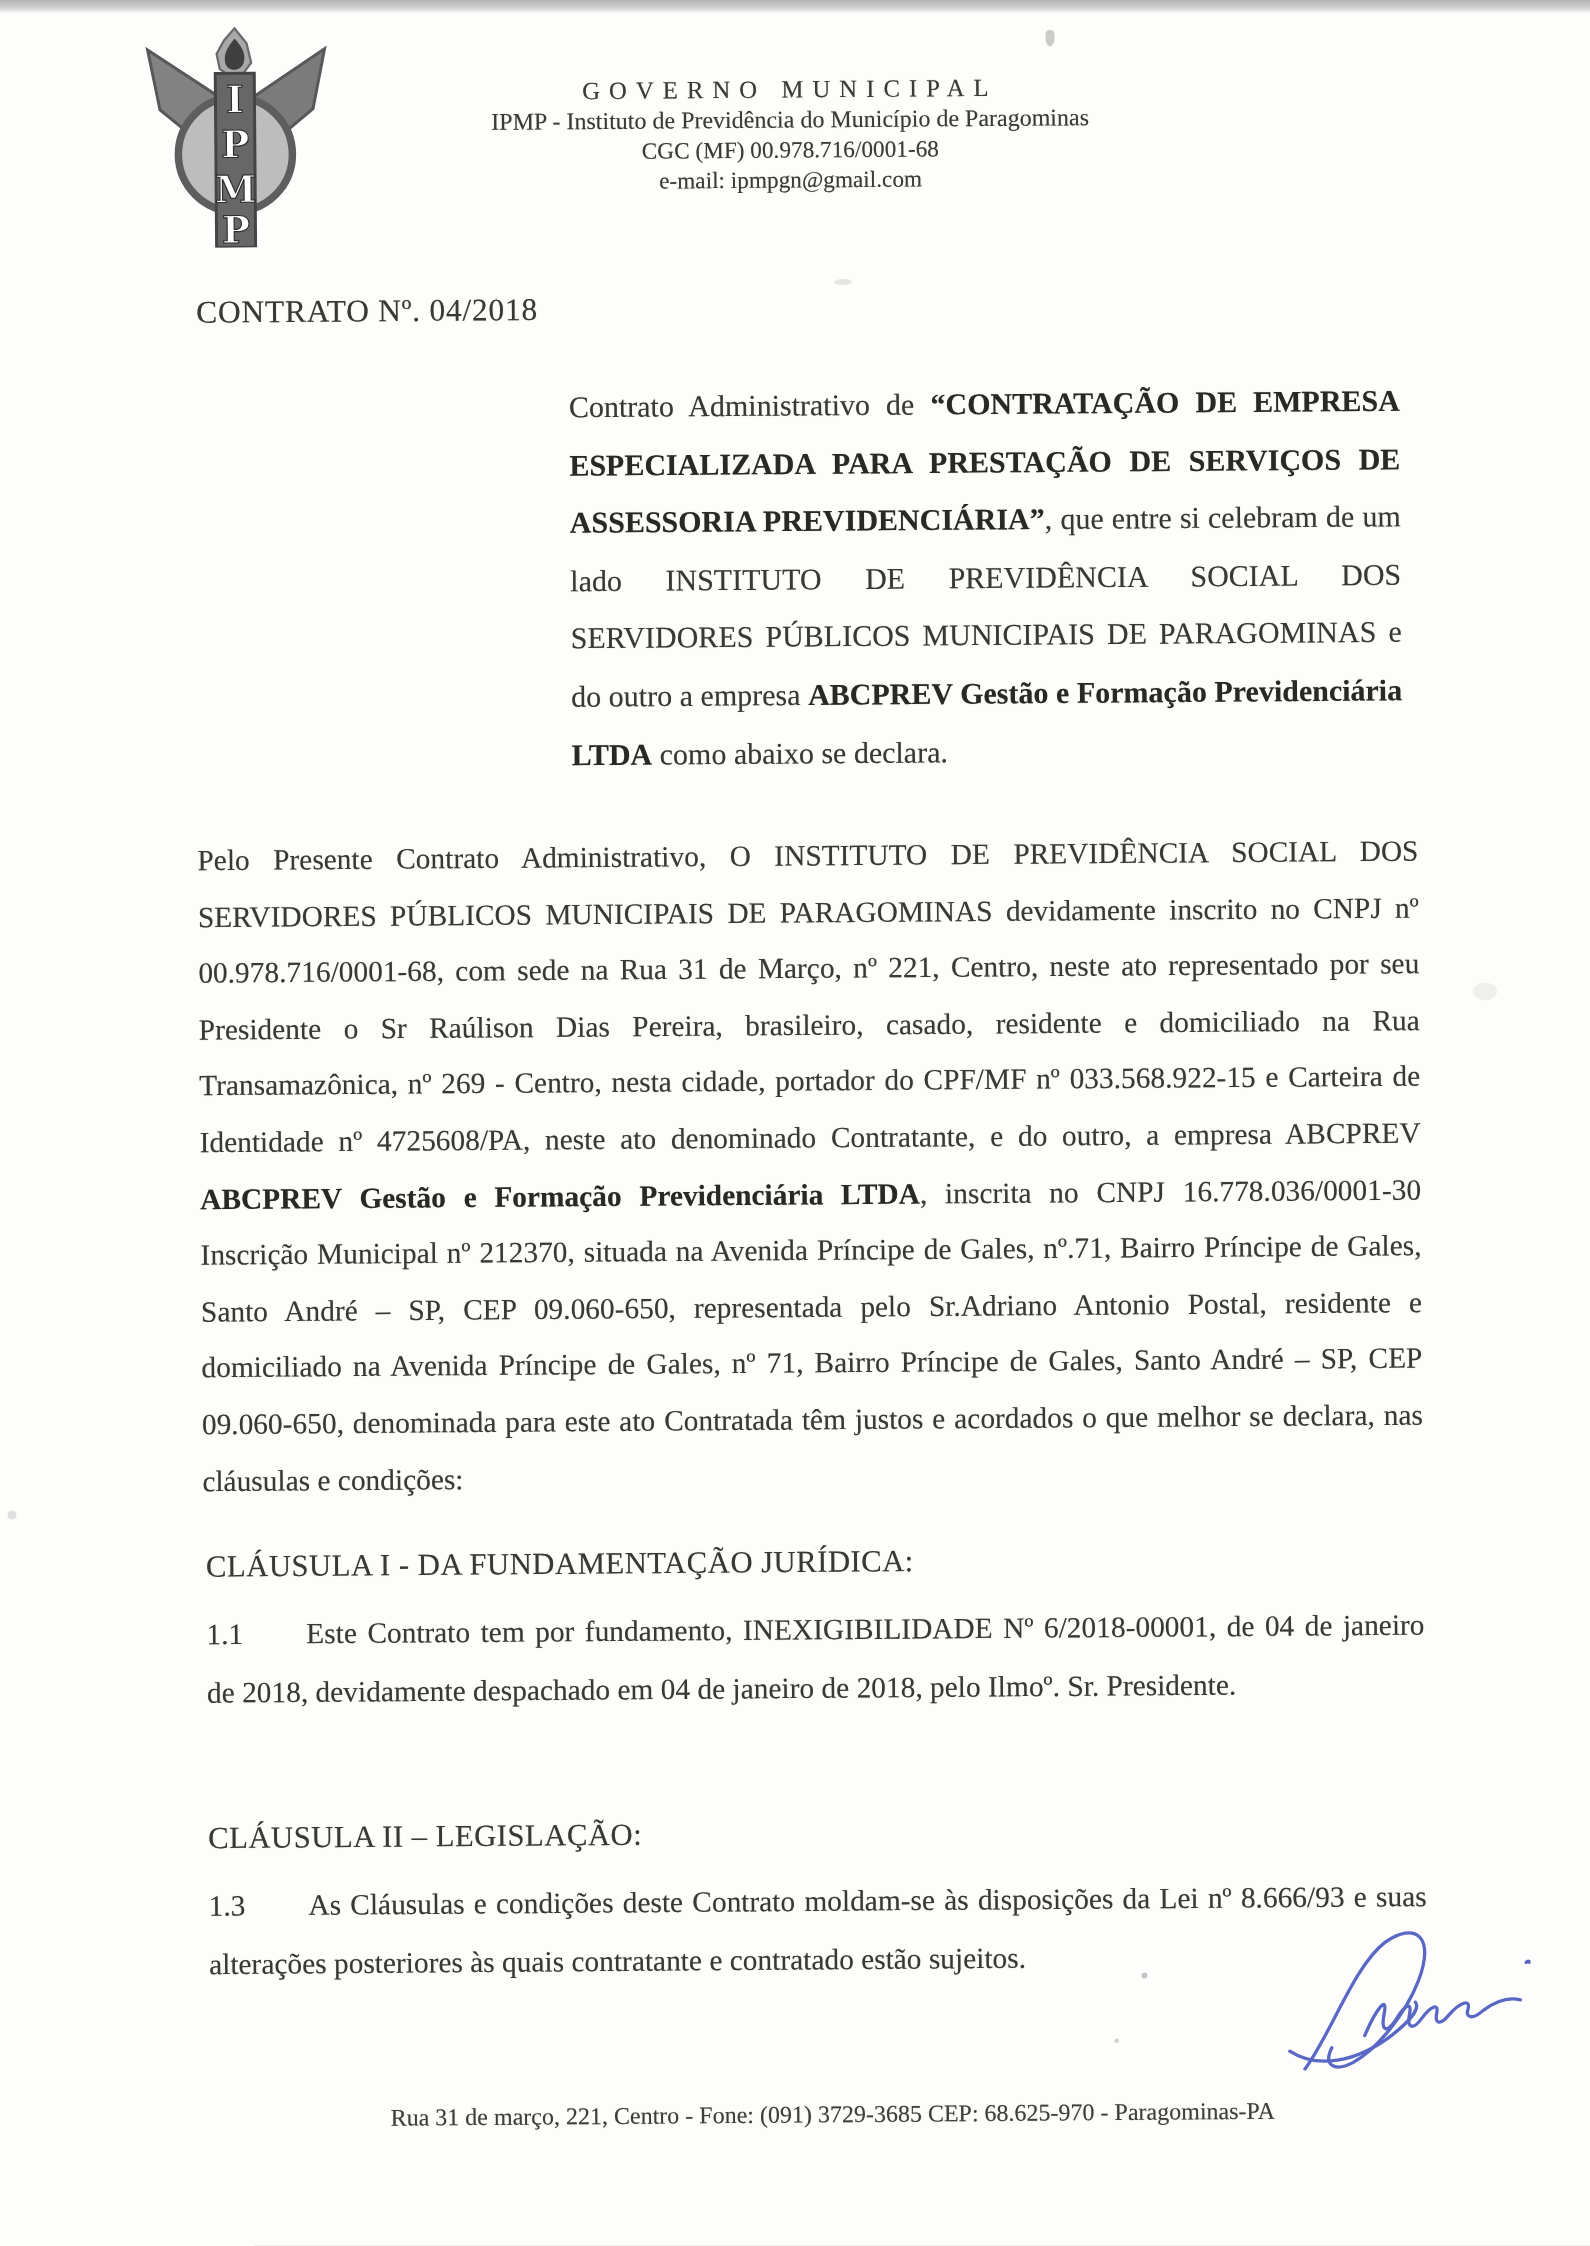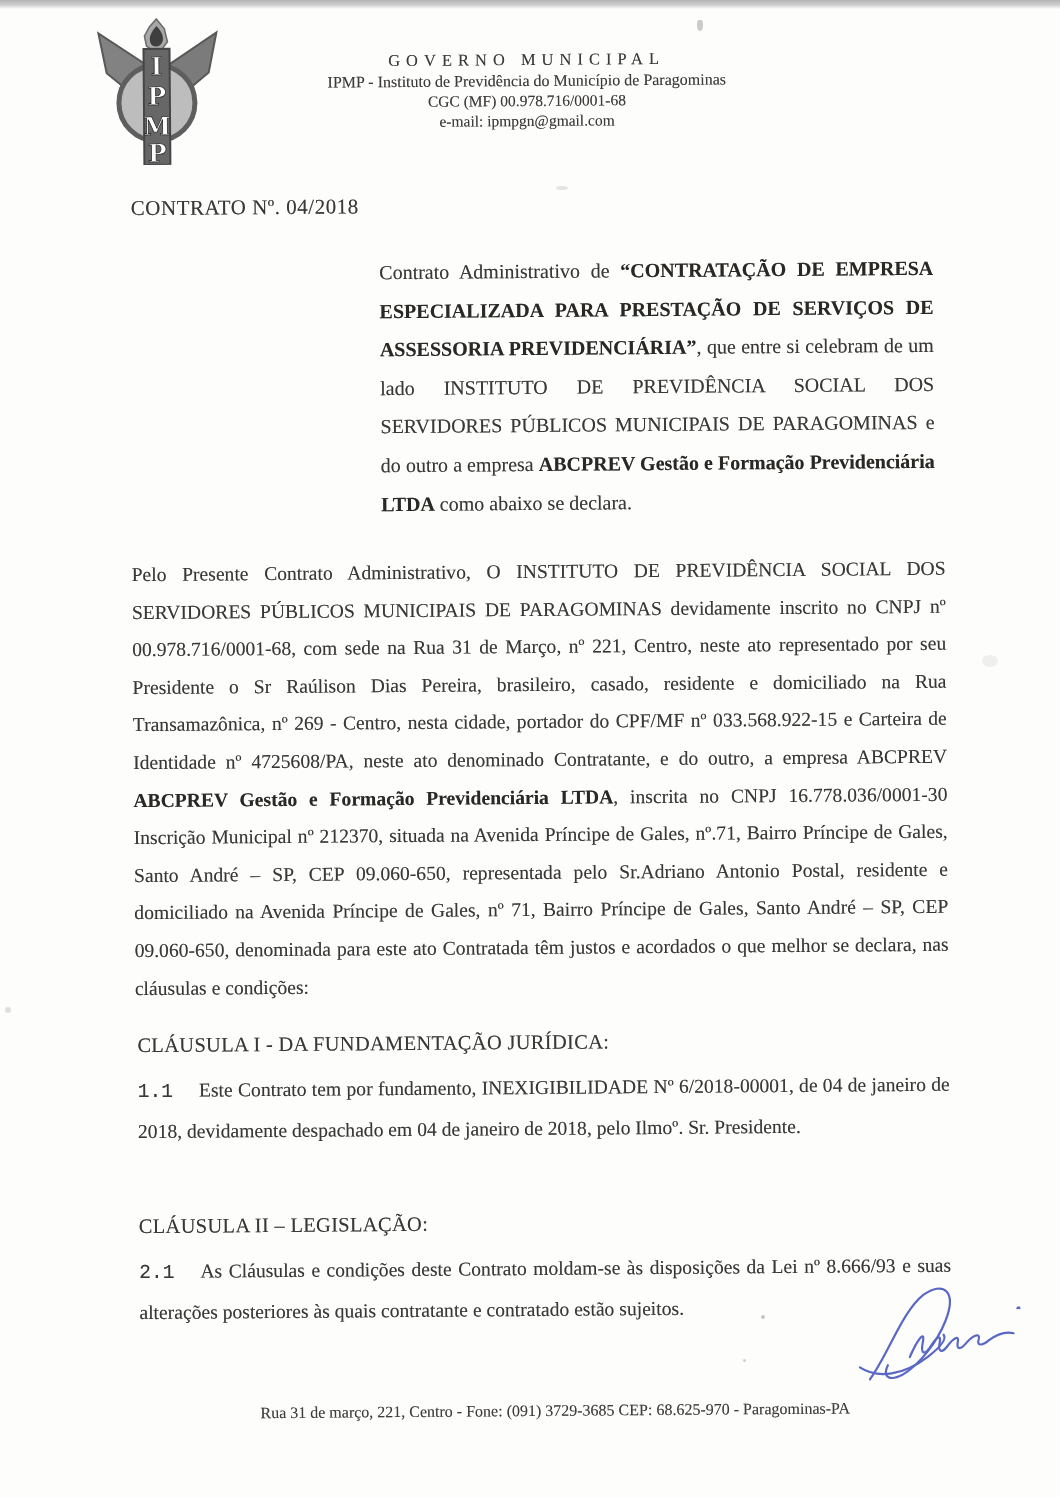--- a/index.html
+++ b/index.html
@@ -48,21 +48,21 @@
   .preamble{
     position:absolute; left:133px; top:553px; width:814px;
     font-size:19.6px; line-height:37.6px; text-align:justify;
   }
 
   .clause-heading{ position:absolute; left:135px; font-size:20.5px; letter-spacing:0.3px; }
   .clause-item{
     position:absolute; left:135px; width:812px; margin:0;
     font-size:19.6px; line-height:39px; text-align:justify;
   }
-  .clause-num{ margin-right:26px;font-family:Liberation Mono, monospace; }
+  .clause-num{ margin-right:42px; }
   .h1pos{ top:1031px; } .i1pos{ top:1068px; }
   .h2pos{ top:1212px; } .i2pos{ top:1249px; }
 
   .signature{ position:absolute; left:843px; top:1280px; width:208px; height:118px; }
 
   .footer{
     position:absolute; left:140px; top:1402px; width:820px;
     text-align:center; font-size:16px; color:#403e3a;
   }
 
@@ -111,21 +111,21 @@
     <div class="contract-number soft">CONTRATO Nº. 04/2018</div>
 
     <div class="recital soft"><span>Contrato Administrativo de </span><span class="b">“CONTRATAÇÃO DE EMPRESA ESPECIALIZADA PARA PRESTAÇÃO DE SERVIÇOS DE ASSESSORIA PREVIDENCIÁRIA”</span><span>, que entre si celebram de um lado INSTITUTO DE PREVIDÊNCIA SOCIAL DOS SERVIDORES PÚBLICOS MUNICIPAIS DE PARAGOMINAS e do outro a empresa </span><span class="b">ABCPREV Gestão e Formação Previdenciária LTDA</span><span> como abaixo se declara.</span></div>
 
     <div class="preamble soft"><span>Pelo Presente Contrato Administrativo, O INSTITUTO DE PREVIDÊNCIA SOCIAL DOS SERVIDORES PÚBLICOS MUNICIPAIS DE PARAGOMINAS devidamente inscrito no CNPJ nº 00.978.716/0001-68, com sede na Rua 31 de Março, nº 221, Centro, neste ato representado por seu Presidente o Sr Raúlison Dias Pereira, brasileiro, casado, residente e domiciliado na Rua Transamazônica, nº 269 - Centro, nesta cidade, portador do CPF/MF nº 033.568.922-15 e Carteira de Identidade nº 4725608/PA, neste ato denominado Contratante, e do outro, a empresa ABCPREV </span><span class="b">ABCPREV Gestão e Formação Previdenciária LTDA</span><span>, inscrita no CNPJ 16.778.036/0001-30 Inscrição Municipal nº 212370, situada na Avenida Príncipe de Gales, nº.71, Bairro Príncipe de Gales, Santo André – SP, CEP 09.060-650, representada pelo Sr.Adriano Antonio Postal, residente e domiciliado na Avenida Príncipe de Gales, nº 71, Bairro Príncipe de Gales, Santo André – SP, CEP 09.060-650, denominada para este ato Contratada têm justos e acordados o que melhor se declara, nas cláusulas e condições:</span></div>
 
     <div class="clause-heading h1pos soft">CLÁUSULA I - DA FUNDAMENTAÇÃO JURÍDICA:</div>
     <p class="clause-item i1pos soft"><span class="clause-num">1.1</span><span>Este Contrato tem por fundamento, INEXIGIBILIDADE Nº 6/2018-00001, de 04 de janeiro de 2018, devidamente despachado em 04 de janeiro de 2018, pelo Ilmoº. Sr. Presidente.</span></p>
 
     <div class="clause-heading h2pos soft">CLÁUSULA II – LEGISLAÇÃO:</div>
-    <p class="clause-item i2pos soft"><span class="clause-num">2.1</span><span>As Cláusulas e condições deste Contrato moldam-se às disposições da Lei nº 8.666/93 e suas alterações posteriores às quais contratante e contratado estão sujeitos.</span></p>
+    <p class="clause-item i2pos soft"><span class="clause-num">1.3</span><span>As Cláusulas e condições deste Contrato moldam-se às disposições da Lei nº 8.666/93 e suas alterações posteriores às quais contratante e contratado estão sujeitos.</span></p>
 
     <svg class="signature" viewBox="0 0 208 118" aria-hidden="true">
       <g fill="none" stroke="#4254bd" stroke-width="2.2" stroke-linecap="round" stroke-linejoin="round" opacity="0.88">
         <path d="M22,102 C40,78 55,34 76,18 C96,4 110,14 98,44 C90,64 72,88 54,98 C42,104 34,100 40,88"></path>
         <path d="M12,90 C30,102 56,98 80,80 C93,70 99,62 96,58"></path>
         <path d="M62,80 C70,62 78,52 75,66 C73,76 76,79 82,71 C88,61 94,56 92,66 C90,75 94,77 100,69 C106,61 112,58 110,66 C109,72 112,74 118,67 C126,58 133,56 131,63 C129,69 134,70 141,64 C149,58 158,55 166,57"></path>
         <path d="M170,32 C171,31 172,31 172,32"></path>
       </g>
     </svg>
 

